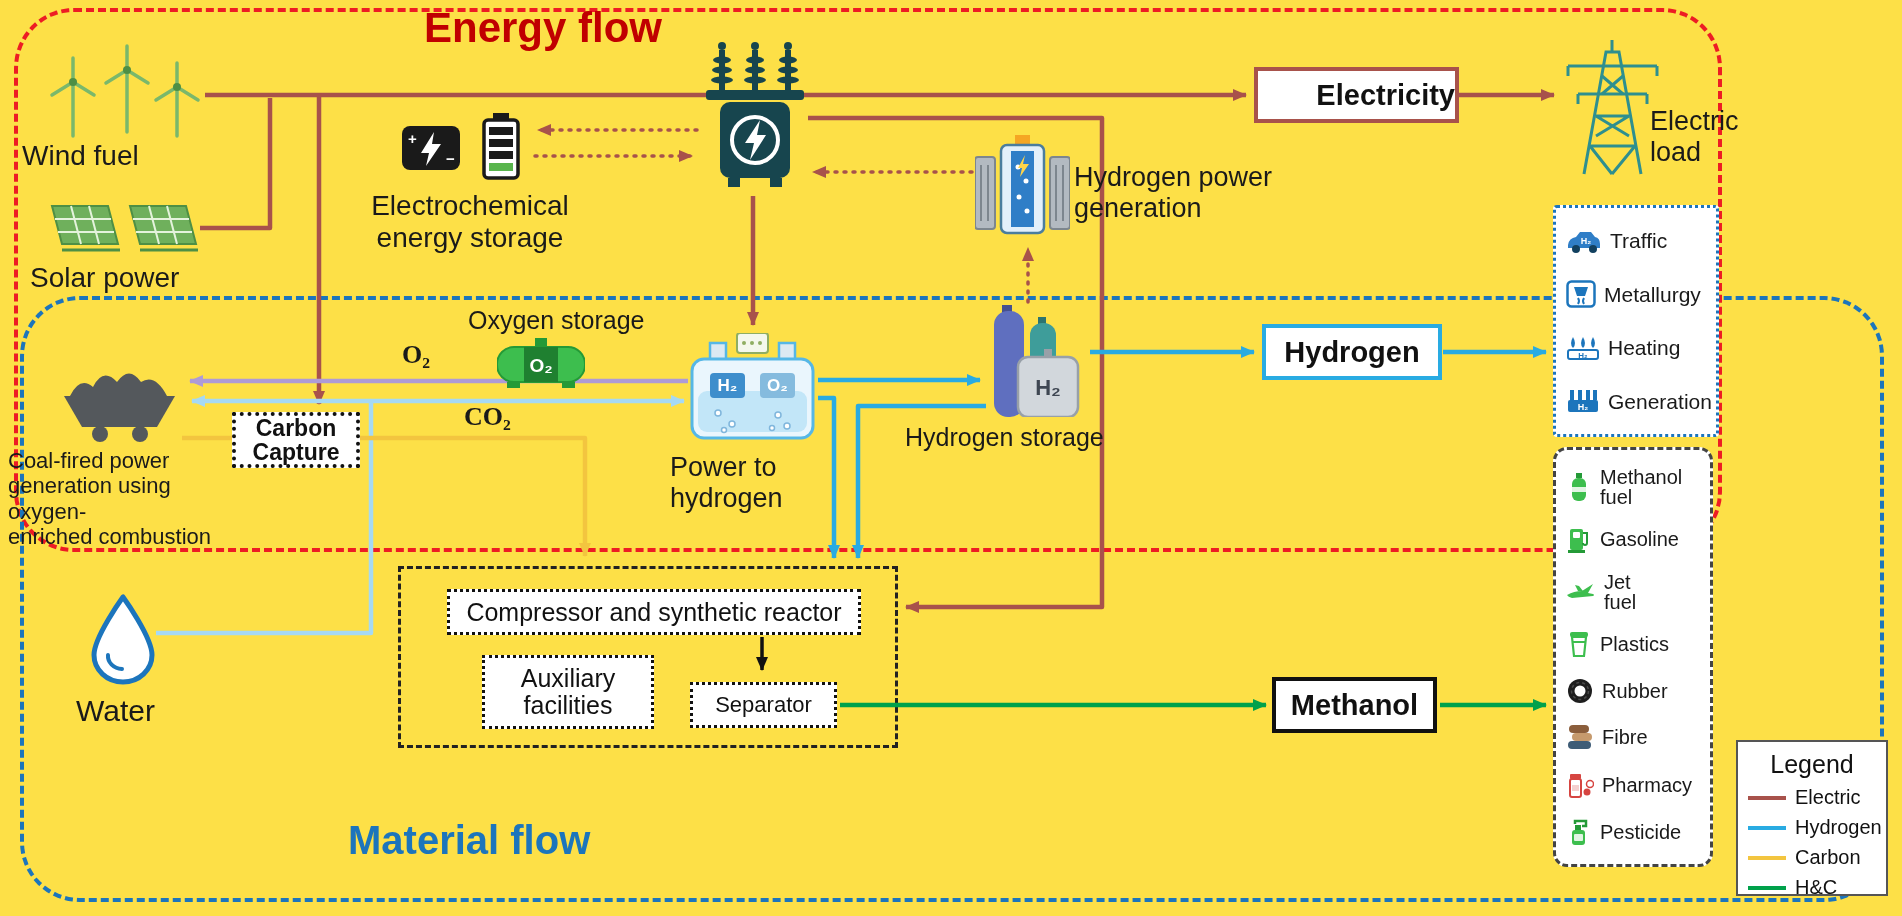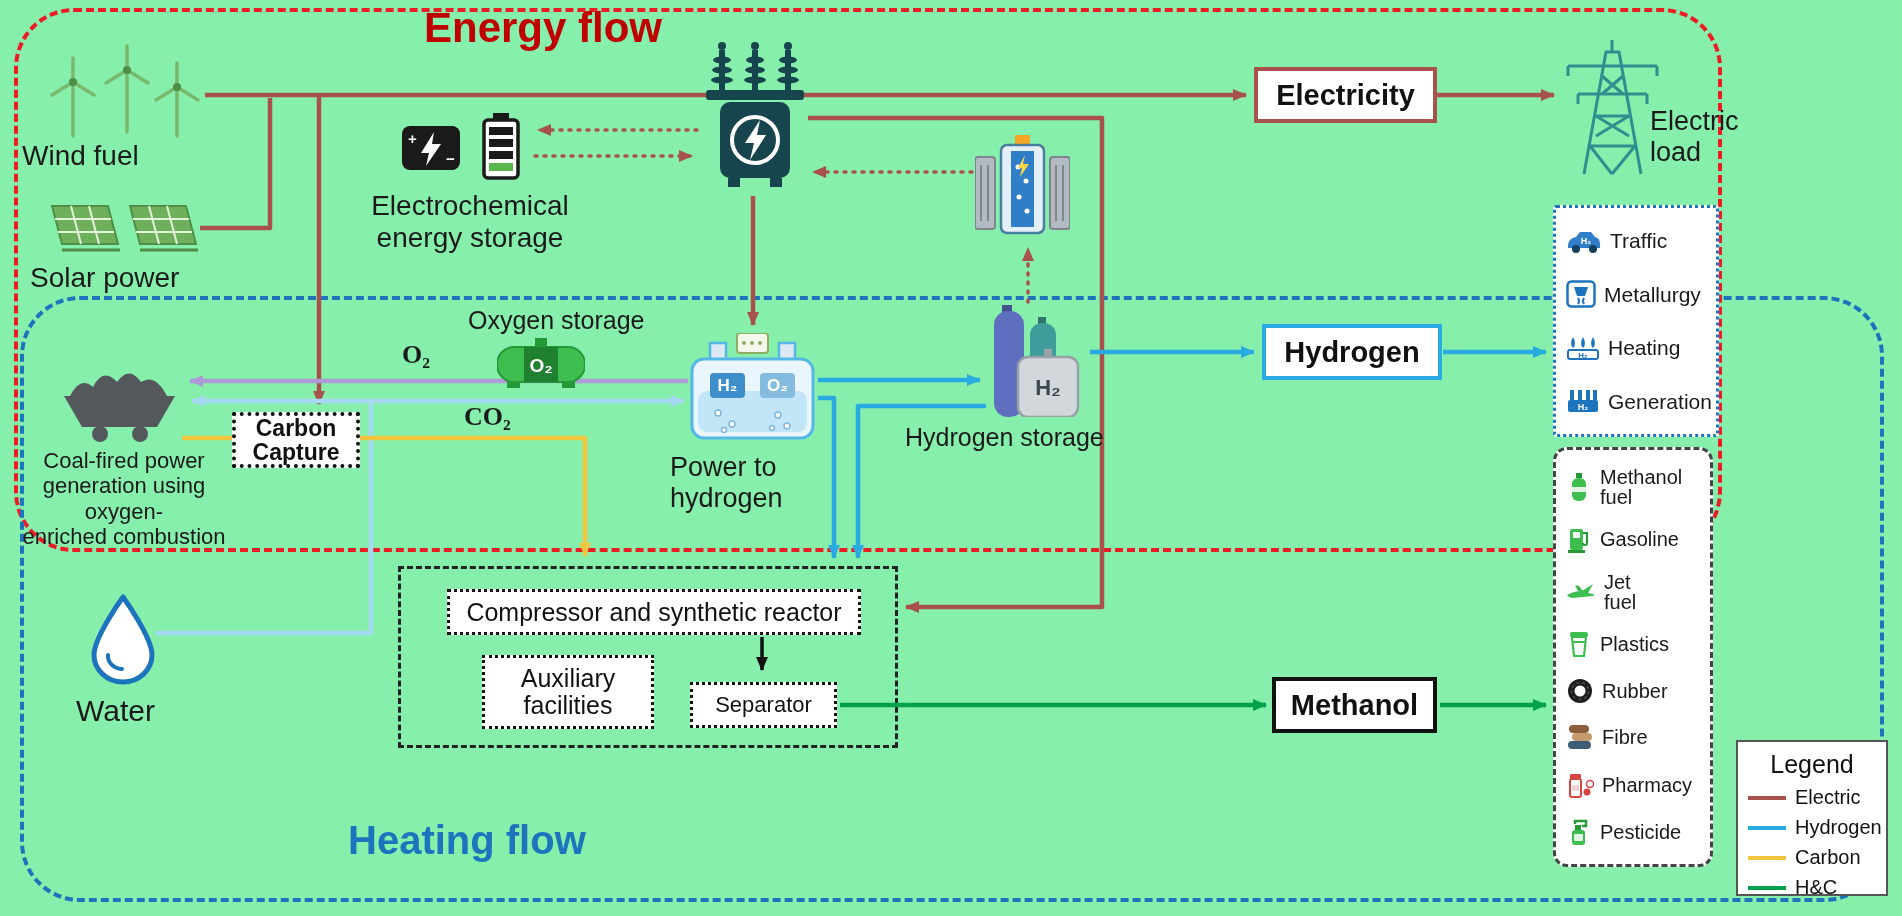--- a/index.html
+++ b/index.html
@@ -1,17 +1,17 @@
 <!DOCTYPE html>
 <html style="--electric: #A8524B; --hydrogen: #29ABE2; --carbon: #F3C53F; --hc: #00A14B; --oxygen: #AE9BD6; --water: #A6D9F4; --energy-border: #ED1C24; --energy-title: #C00000; --material-border: #1C75BC; --material-title: #1C75BC;"><head>
 <meta charset="utf-8">
 <style>
   * { margin:0; padding:0; box-sizing:border-box; }
   body { font-family:"Liberation Sans", sans-serif; background:#fff; }
-  #stage { position:relative; width:1902px; height:916px; background:#86efac; overflow:hidden; }
+  #stage { position:relative; width:1902px; height:916px; background:#fde047; overflow:hidden; }
   .label { position:absolute; white-space:pre-line; color:#1a1a1a; line-height:1.15; z-index:3; }
   .region { position:absolute; border-radius:60px; z-index:0; }
   #flows { position:absolute; left:0; top:0; width:1902px; height:916px; z-index:1; }
   .node { position:absolute; z-index:2; }
   .title { position:absolute; font-weight:bold; z-index:3; }
 
   #energy-region { left:14px; top:8px; width:1708px; height:544px; border:4px dashed var(--energy-border); }
   #material-region { left:20px; top:296px; width:1864px; height:606px; border:4px dashed var(--material-border); }
   #energy-title { left:424px; top:4px; font-size:42px; color:var(--energy-title); }
   #material-title { left:348px; top:818px; font-size:40px; color:var(--material-title); }
@@ -21,31 +21,31 @@
   .process-box { position:absolute; display:flex; align-items:center; justify-content:center; background:#fff;
               color:#111; text-align:center; z-index:2; white-space:pre-line; }
 
   #wind-icon { left:35px; top:42px; }
   #wind-label { left:22px; top:140px; font-size:28px; }
   #solar-icon { left:42px; top:198px; }
   #solar-label { left:30px; top:262px; font-size:28px; }
   #battery-icon { left:400px; top:110px; }
   #battery-label { left:340px; top:190px; width:260px; text-align:center; font-size:28px; }
   #transformer-icon { left:700px; top:36px; }
-  #electricity-box { left:1254px; top:67px; width:183px; height:56px; border:4px solid var(--electric); font-size:29px; }
+  #electricity-box { left:1254px; top:67px; width:205px; height:56px; border:4px solid var(--electric); font-size:29px;justify-content:flex-end; }
   #tower-icon { left:1560px; top:36px; }
   #electric-load-label { left:1650px; top:106px; font-size:27px; }
   #fuelcell-icon { left:975px; top:135px; }
   #fuelcell-label { left:1074px; top:162px; font-size:27px; }
   #oxygen-storage-label { left:468px; top:306px; font-size:25px; }
   #oxygen-tank-icon { left:497px; top:338px; }
   #o2-flow-label { left:402px; top:340px; font-size:26px; font-family:"Liberation Serif", serif; font-weight:600; }
   #co2-flow-label { left:464px; top:402px; font-size:26px; font-family:"Liberation Serif", serif; font-weight:600; }
   #coal-icon { left:62px; top:352px; }
-  #coal-label { left:8px; top:448px; width:232px; text-align:center; font-size:22px; }
+  #coal-label { left:8px; top:448px; width:232px; text-align:left; font-size:22px; }
   #carbon-capture-box { left:232px; top:412px; width:128px; height:56px; border:4px dotted #111; font-weight:bold; font-size:23px; line-height:1.05; }
   #electrolyzer-icon { left:690px; top:333px; }
   #pth-label { left:670px; top:452px; width:165px; font-size:27px; }
   #h2storage-icon { left:988px; top:305px; }
   #h2storage-label { left:905px; top:423px; font-size:25px; }
   #hydrogen-box { left:1262px; top:324px; width:180px; height:56px; border:4px solid var(--hydrogen); font-size:29px; }
   #methanol-box { left:1272px; top:677px; width:165px; height:56px; border:4px solid #111; font-size:29px; }
   #water-icon { left:88px; top:593px; }
   #water-label { left:70px; top:694px; font-size:30px;margin-left:6px; }
 
@@ -133,21 +133,21 @@
       <path class="ln water" marker-end="url(#m-water)" d="M371,401 H192"></path>
       <path class="ln oxygen" marker-end="url(#m-oxygen)" d="M688,381 H190"></path>
       <path class="ln carbon" marker-end="url(#m-carbon)" d="M182,438 H585 V556"></path>
       <path class="ln hc" marker-end="url(#m-hc)" d="M840,705 H1266"></path>
       <path class="ln hc" marker-end="url(#m-hc)" d="M1440,705 H1546"></path>
       <path class="ln blk" marker-end="url(#m-blk)" d="M762,637 V670"></path>
     </g>
   </svg>
 
   <div class="title" id="energy-title">Energy flow</div>
-  <div class="title" id="material-title">Heating flow</div>
+  <div class="title" id="material-title">Material flow</div>
 
   <div class="node" id="wind-icon">
     <svg width="170" height="98" viewBox="0 0 170 98">
       <g stroke="#7AB86B" stroke-width="3.5" stroke-linecap="round" fill="none">
         <line x1="38" y1="40" x2="38" y2="94"></line>
           <line x1="38" y1="40" x2="38" y2="16"></line>
           <line x1="38" y1="40" x2="17" y2="53"></line>
           <line x1="38" y1="40" x2="59" y2="53"></line>
         <line x1="92" y1="28" x2="92" y2="90"></line>
           <line x1="92" y1="28" x2="92" y2="4"></line>
@@ -265,20 +265,22 @@
       <rect x="36" y="16" width="23" height="76" fill="#2F7EC7"></rect>
       <g fill="#fff">
           <circle cx="43" cy="32" r="2.5"></circle>
           <circle cx="51" cy="46" r="2.5"></circle>
           <circle cx="44" cy="62" r="2.5"></circle>
           <circle cx="52" cy="76" r="2.5"></circle>
         </g>
       <polygon points="50,20 43,33 47,33 45,42 54,29 48,29" fill="#FFD54A"></polygon>
     </svg>
   </div>
+  <div class="label" id="fuelcell-label">Hydrogen power
+generation</div>
 
   <div class="label" id="oxygen-storage-label">Oxygen storage</div>
   <div class="node" id="oxygen-tank-icon">
     <svg width="88" height="52" viewBox="0 0 88 52">
       <rect x="38" y="0" width="12" height="9" fill="#249A37"></rect>
       <rect x="0" y="9" width="88" height="35" rx="17" fill="#3DBE4E" stroke="#249A37" stroke-width="2"></rect>
       <rect x="27" y="9" width="34" height="35" fill="#1F8030"></rect>
       <text x="44" y="34" text-anchor="middle" font-size="19" font-weight="bold" fill="#fff">O₂</text>
       <rect x="10" y="44" width="13" height="6" fill="#249A37"></rect>
         <rect x="65" y="44" width="13" height="6" fill="#249A37"></rect>

